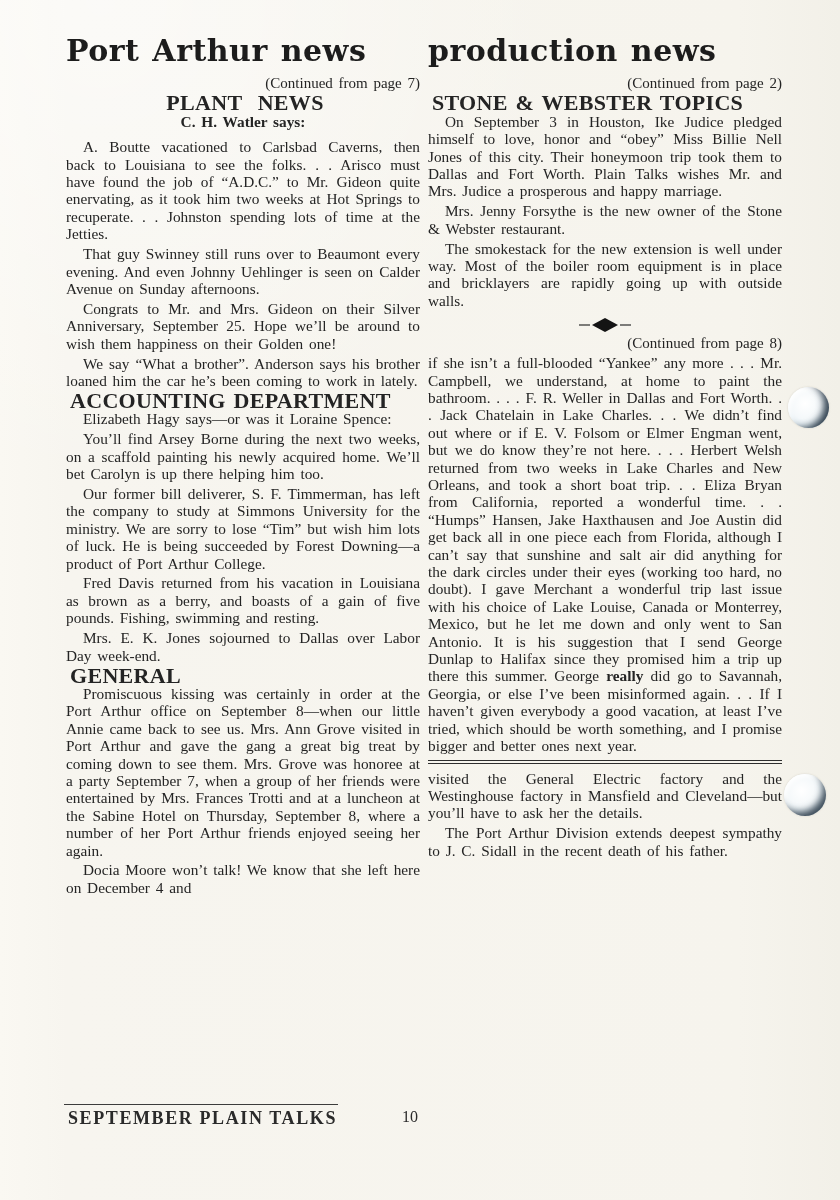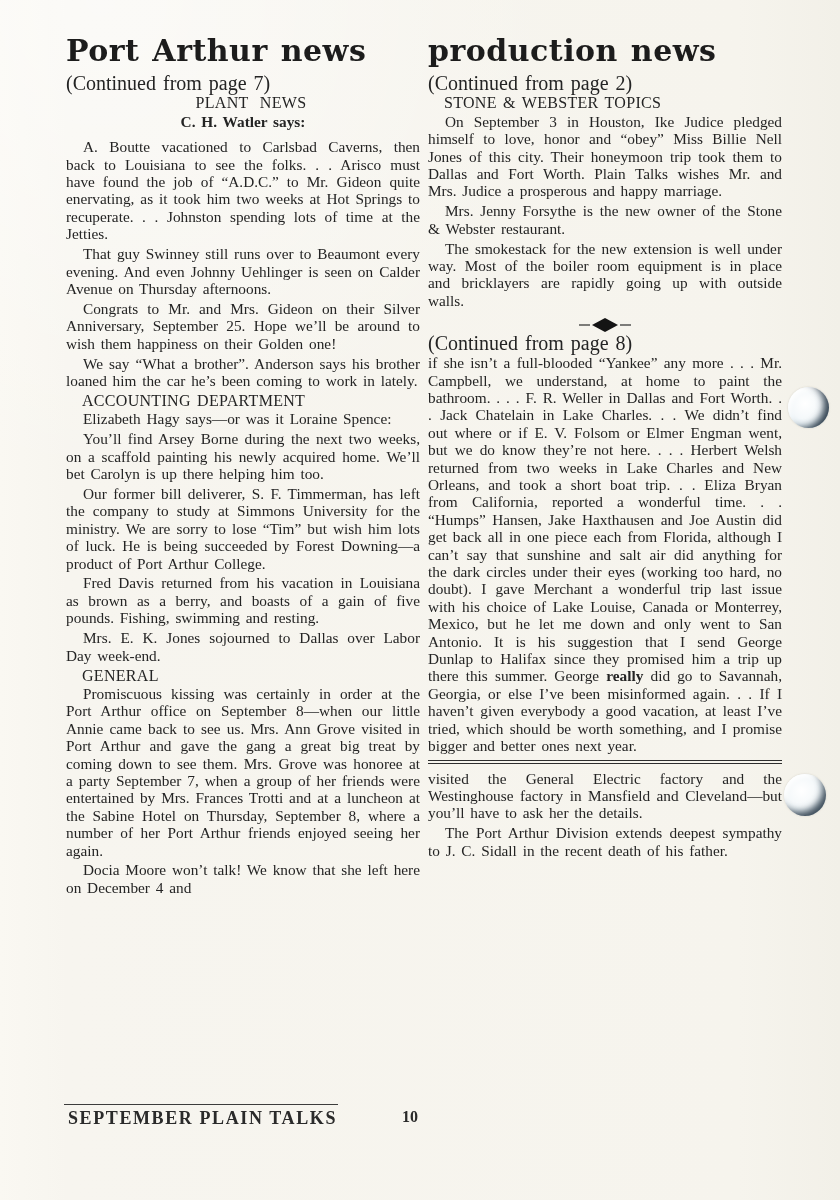--- a/index.html
+++ b/index.html
@@ -18,39 +18,39 @@
   }
   .col-left{left:66px;}
   .col-right{left:428px;}
   .headline{
     font-family:"DejaVu Serif", serif;
     font-weight:bold;font-size:30px;line-height:34px;
     letter-spacing:.5px;margin:0 0 7px 0;text-align:left;
     white-space:nowrap;color:#1c1c1c;
   }
   .headline.second{margin-top:6px;}
-  .continued{margin:0 0 2px 0;text-align:left;font-size:20px;}
-  .subhead{font-weight:normal;font-size:16px;margin:2px 0 1px 16px;text-align:left;letter-spacing:.3px;}
+  .continued{margin:0 0 2px 0;text-align:right;font-size:15px;}
+  .subhead{font-weight:bold;font-size:22px;margin:2px 0 1px 4px;text-align:left;letter-spacing:.3px;}
   .subhead.center{text-align:center;word-spacing:.45em;}
   .byline{font-weight:bold;margin:0 0 8px 0;text-align:center;}
   p.body{margin:0 0 2.5px 0;}
   p.ind{text-indent:17px;}
   .bold{font-weight:bold;}
   .ornament{ text-align:center;margin:7px 0 3px 0;line-height:14px;}
   .ornament svg{vertical-align:middle;}
   .double-rule{
     height:2px;margin:5px 0 6px 0;
     border-top:1.6px solid #2e2e2e;border-bottom:1.2px solid #2e2e2e;
   }
   .footer-rule{position:absolute;left:64px;top:1104px;width:274px;height:1.4px;background:#3c3c3c;}
   .footer-title{
     position:absolute;left:68px;top:1108px;
     font-weight:bold;font-size:18px;letter-spacing:1.6px;color:#2a2a2a;
   }
-  .footer-page{position:absolute;left:402px;top:1108px;font-weight:bold;font-size:16px;color:#2a2a2a;}
+  .footer-page{position:absolute;left:402px;top:1108px;font-weight:normal;font-size:16px;color:#2a2a2a;}
   .punch-hole{
     position:absolute;border-radius:50%;
     background:radial-gradient(circle at 42% 40%, #ffffff 0%, #f4f8fa 45%, #e2edf2 68%, #cddde6 82%, #b6cdd9 100%);
   }
   .punch-hole.h1{
     left:788px;top:387px;width:41px;height:41px;
     box-shadow:inset -8px -3px 7px -3px rgba(25,40,55,.85), inset 2px 3px 4px rgba(255,255,255,.9), 0 0 2px rgba(120,110,90,.25);
   }
   .punch-hole.h2{
     left:784px;top:774px;width:42px;height:42px;
@@ -61,21 +61,21 @@
 <body>
 
 <div class="page">
 
   <div class="col col-left">
     <h1 class="headline">Port Arthur news</h1>
     <p class="continued">(Continued from page 7)</p>
     <p class="subhead center">PLANT NEWS</p>
     <p class="byline">C. H. Watler says:</p>
     <p class="body ind">A. Boutte vacationed to Carlsbad Caverns, then back to Louisiana to see the folks. . . Arisco must have found the job of “A.D.C.” to Mr. Gideon quite enervating, as it took him two weeks at Hot Springs to recuperate. . . Johnston spending lots of time at the Jetties.</p>
-    <p class="body ind">That guy Swinney still runs over to Beaumont every evening.  And even Johnny Uehlinger is seen on Calder Avenue on Thursday afternoons.</p>
+    <p class="body ind">That guy Swinney still runs over to Beaumont every evening.  And even Johnny Uehlinger is seen on Calder Avenue on Sunday afternoons.</p>
     <p class="body ind">Congrats to Mr. and Mrs. Gideon on their Silver Anniversary, September 25. Hope we’ll be around to wish them happiness on their Golden one!</p>
     <p class="body ind">We say “What a brother”. Anderson says his brother loaned him the car he’s been coming to work in lately.</p>
     <p class="subhead">ACCOUNTING DEPARTMENT</p>
     <p class="body ind">Elizabeth Hagy says—or was it Loraine Spence:</p>
     <p class="body ind">You’ll find Arsey Borne during the next two weeks, on a scaffold painting his newly acquired home.  We’ll bet Carolyn is up there helping him too.</p>
     <p class="body ind">Our former bill deliverer, S. F. Timmerman, has left the company to study at Simmons University for the ministry. We are sorry to lose “Tim” but wish him lots of luck.  He is being succeeded by Forest Downing—a product of Port Arthur College.</p>
     <p class="body ind">Fred Davis returned from his vacation in Louisiana as brown as a berry, and boasts of a gain of five pounds. Fishing, swimming and resting.</p>
     <p class="body ind">Mrs. E. K. Jones sojourned to Dallas over Labor Day week-end.</p>
     <p class="subhead">GENERAL</p>
     <p class="body ind">Promiscuous kissing was certainly in order at the Port Arthur office on September 8—when our little Annie came back to see us. Mrs. Ann Grove visited in Port Arthur and gave the gang a great big treat by coming down to see them. Mrs. Grove was honoree at a party September 7, when a group of her friends were entertained by Mrs. Frances Trotti and at a luncheon at the Sabine Hotel on Thursday, September 8, where a number of her Port Arthur friends enjoyed seeing her again.</p>

